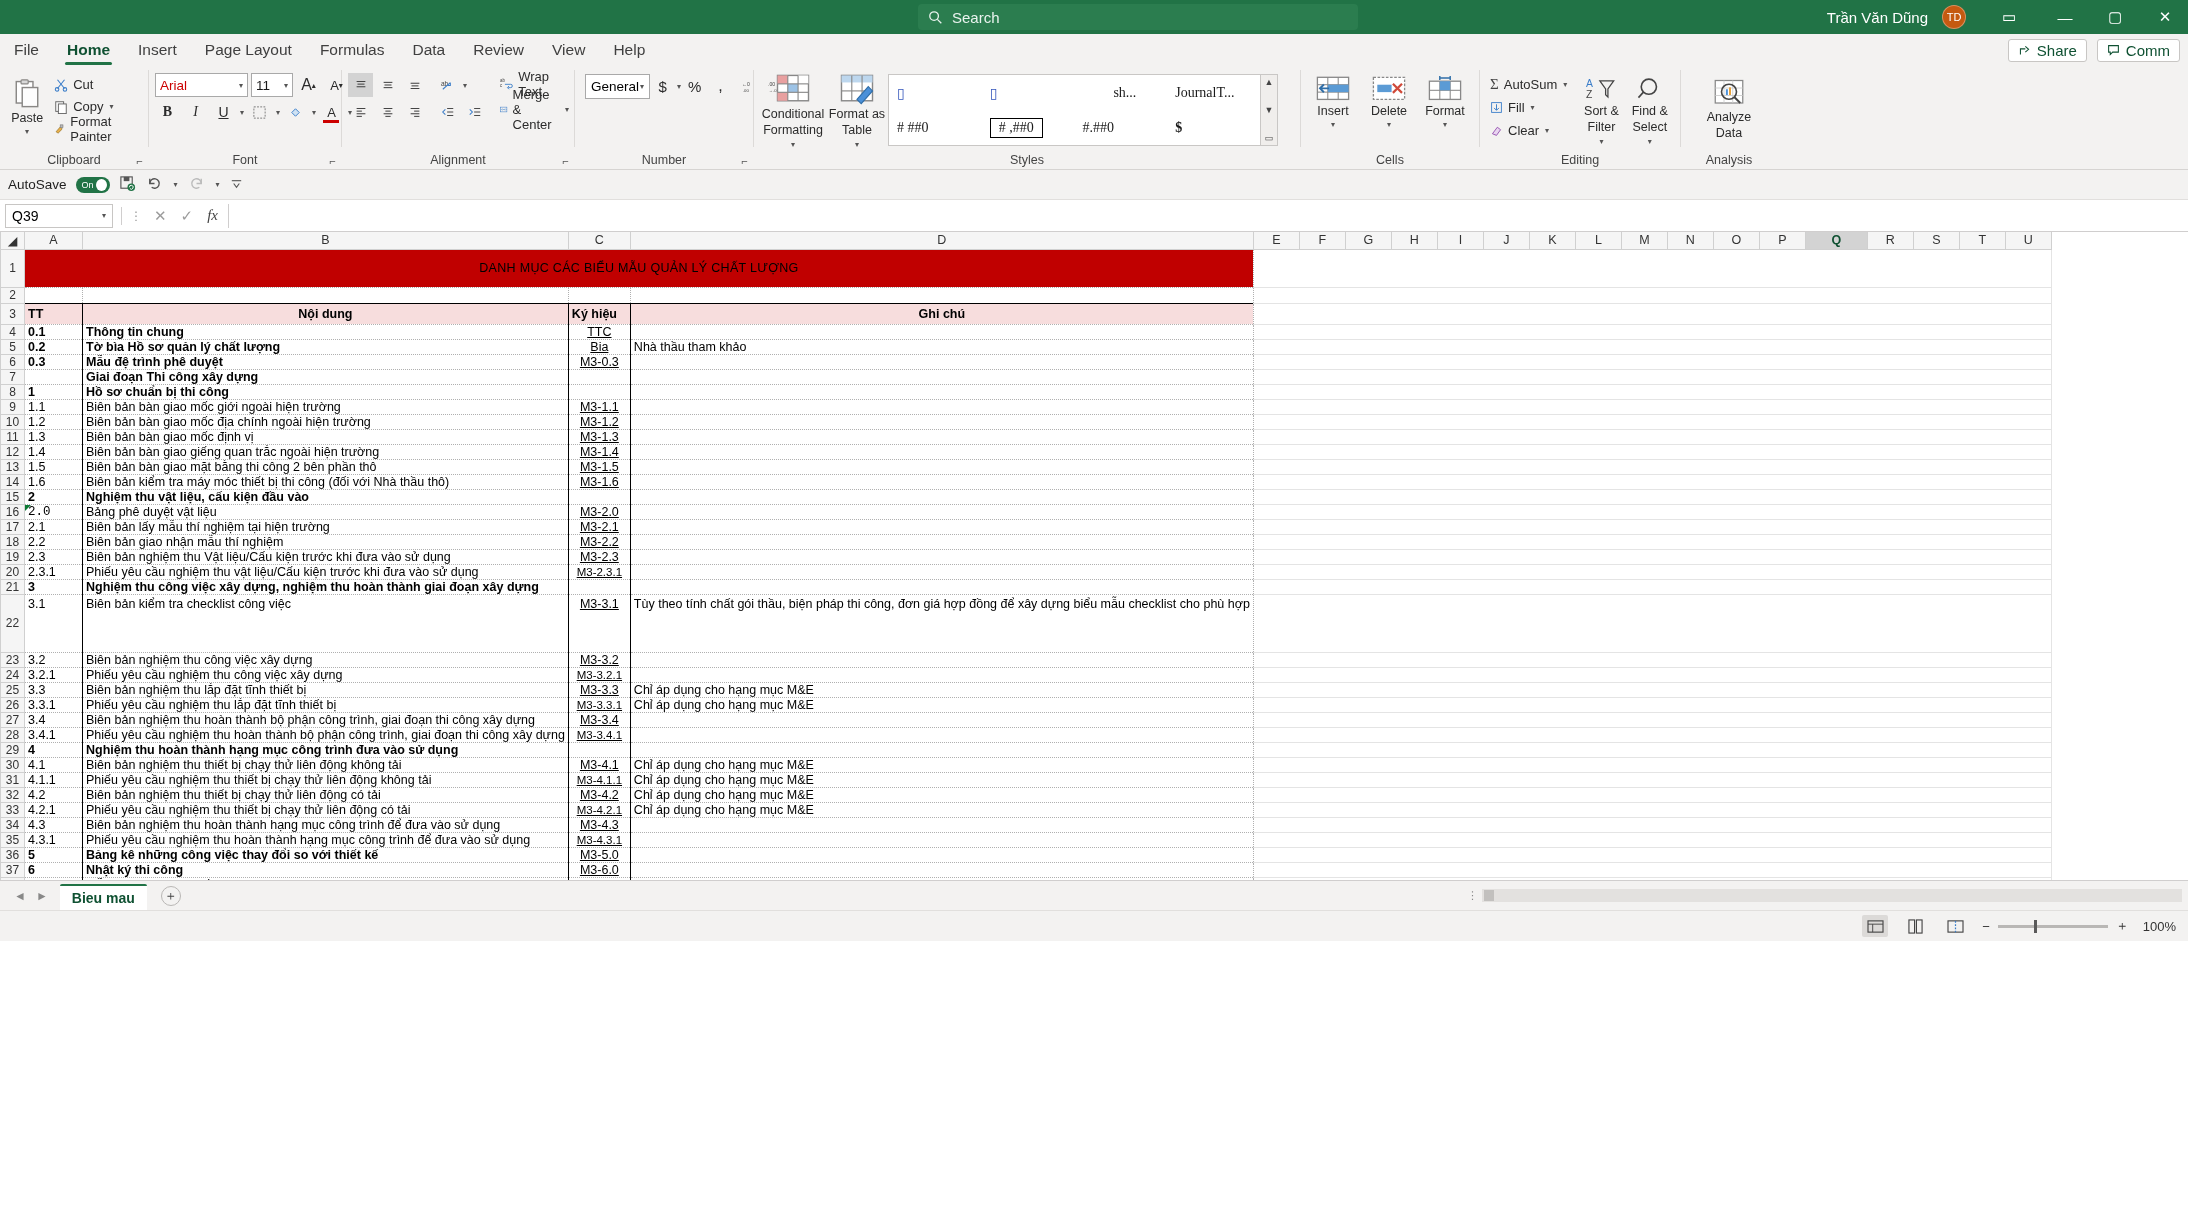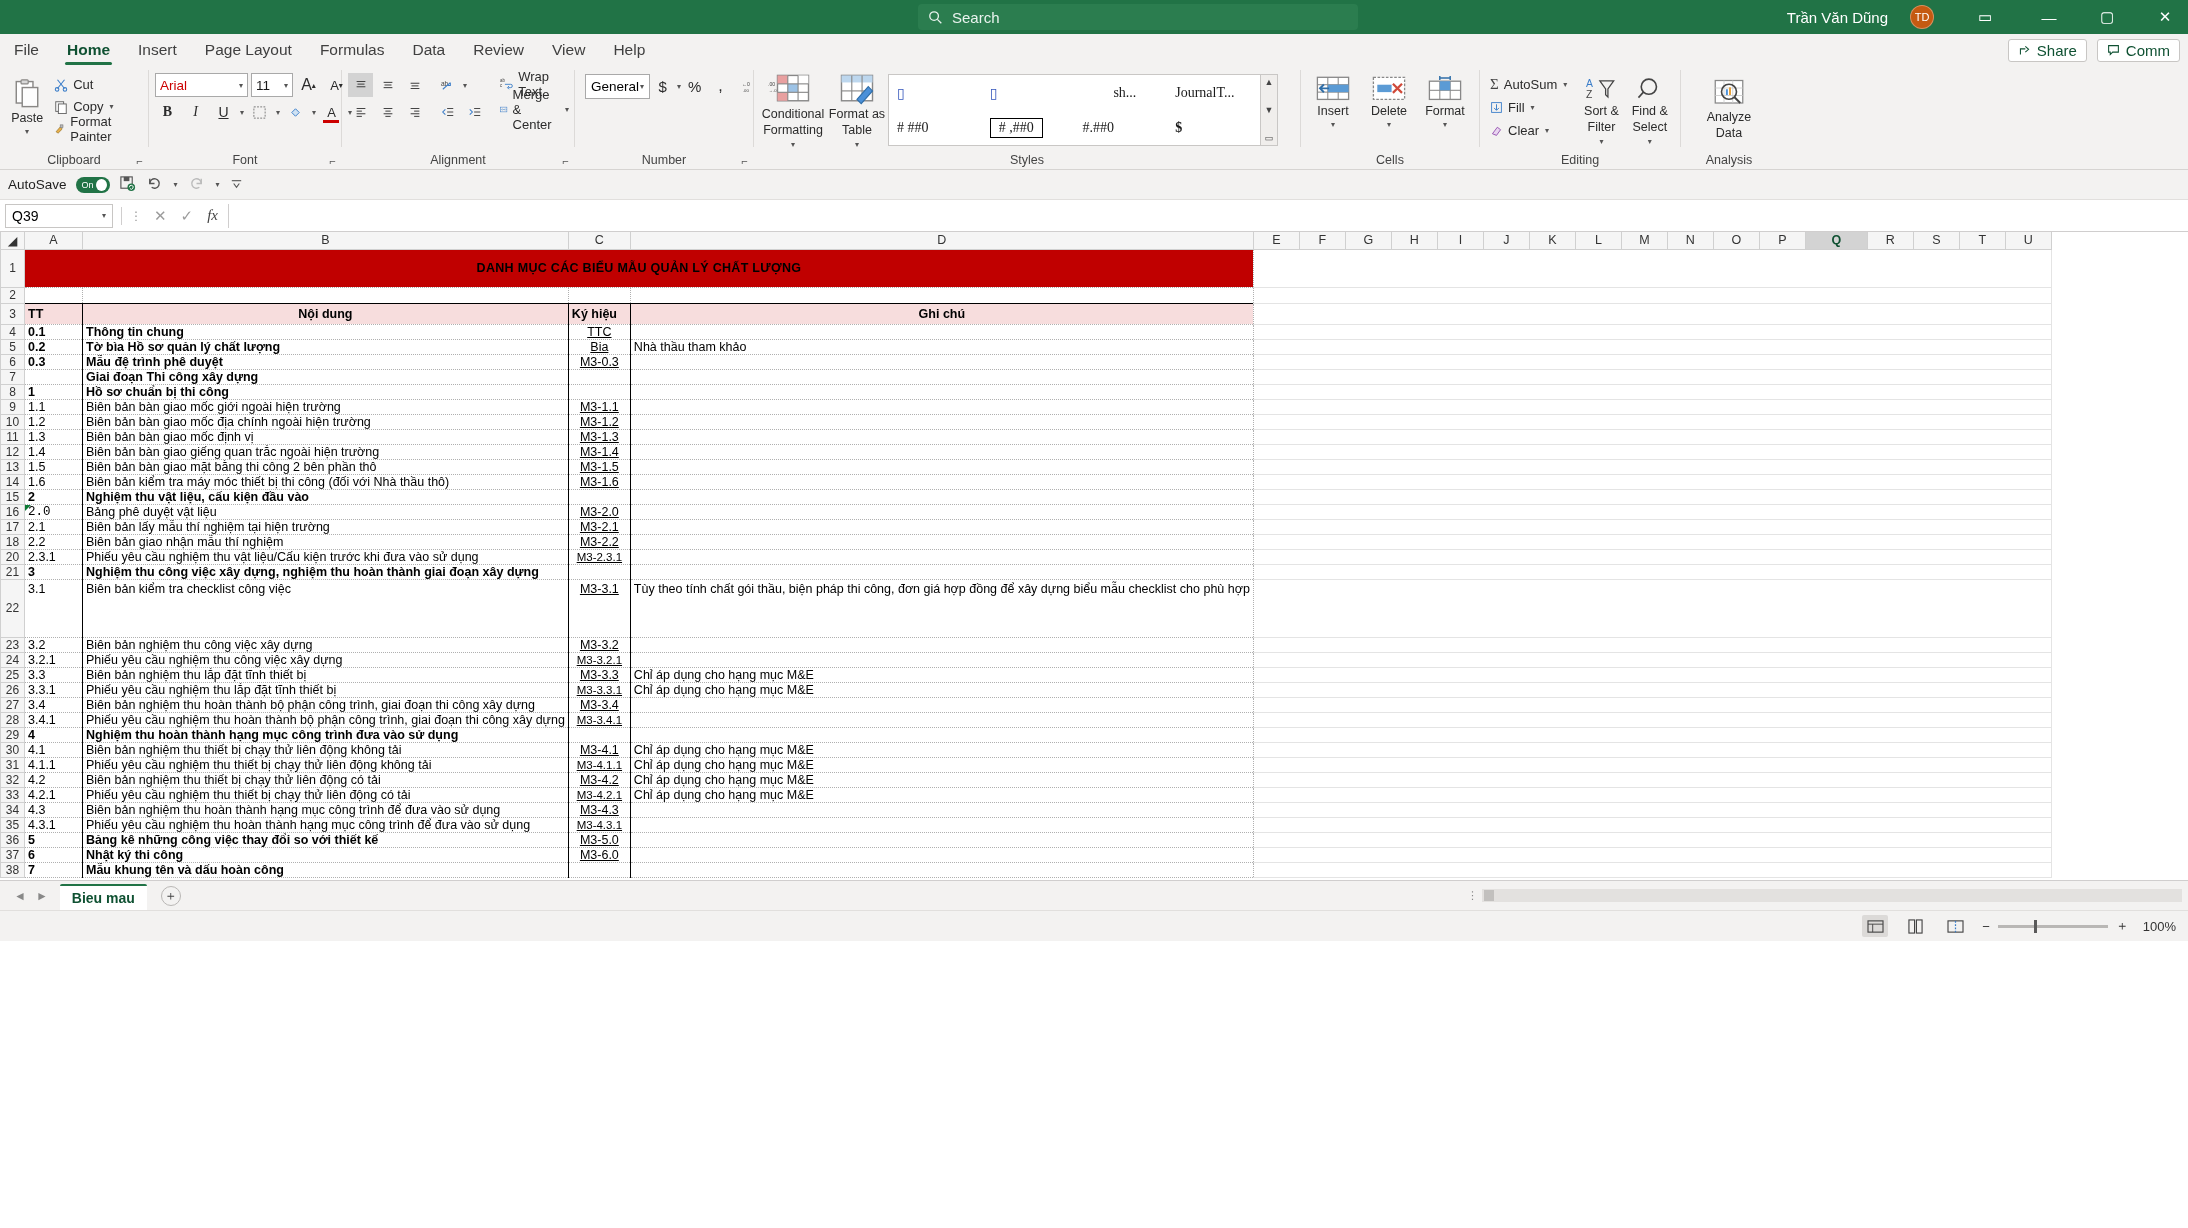--- a/index.html
+++ b/index.html
@@ -22,21 +22,21 @@
   }
   .tb-title .caret { font-size: 10px; margin-left: 6px; vertical-align: 2px; }
   .searchbox {
     position: absolute; left: 918px; top: 4px; width: 440px; height: 26px;
     background: #2b7d4f; border-radius: 4px; display: flex; align-items: center;
     padding: 0 10px; color: #e9f3ee; font-size: 15px; gap: 9px;
   }
   .searchbox svg { flex: 0 0 auto; }
   .tb-right {
     position: absolute; right: 0; top: 0; height: 34px;
-    display: flex; align-items: center; gap: 12px;
+    display: flex; align-items: center; gap: 4px;
   }
   .tb-user { font-size: 15px; margin-right: 10px; }
   .tb-avatar {
     width: 24px; height: 24px; border-radius: 50%;
     background: #c55a11; color:#fff; font-size: 11px;
     display: flex; align-items: center; justify-content: center;
     margin-right: 16px; border: 1px solid #ffffff55;
   }
   .winbtn {
     width: 46px; height: 34px; display: flex; align-items: center;
@@ -185,21 +185,21 @@
     vertical-align: middle;
   }
 
   td.cell {
     border-right: 1px dotted #b0b0b0; border-bottom: 1px dotted #b0b0b0;
     font-size: 12.5px; color: #000; padding: 0 3px; height: 14.7px;
     overflow: hidden; white-space: nowrap; vertical-align: middle;
   }
   td.empty { border-right: 1px solid #e4e4e4; border-bottom: 1px solid #e4e4e4; }
   .banner {
-    background: #c00000; color: #fff; font-weight: bold; font-size: 22px;
+    background: #c00000; color: #fff; font-weight: normal; font-size: 22px;
     text-align: center; letter-spacing: .3px;
   }
   .hdrcell {
     background: #f7dddd; font-weight: bold; text-align: center; font-size: 13px;
   }
   .hdrcell.left { text-align: left; }
   .bold { font-weight: bold; }
   .link { color: #2b2bd8; text-decoration: underline; text-align: center; }
   .bdr-l { border-left: 1px solid #000; }
   .bdr-r { border-right: 1px solid #000; }
@@ -983,20 +983,28 @@
 
     <tr>
           <td class="rowhead">18</td>
       <td class="cell bdr-l">2.2</td>
       <td class="cell bdr-l">Biên bản giao nhận mẫu thí nghiệm</td>
       <td class="cell link bdr-l">M3-2.2</td>
       <td class="cell bdr-l bdr-r"></td>
       <td class="cell empty" colspan="17"></td>
         </tr>
 
+    <tr>
+          <td class="rowhead">19</td>
+      <td class="cell bdr-l">2.3</td>
+      <td class="cell bdr-l">Biên bản nghiệm thu Vật liệu/Cấu kiện trước khi đưa vào sử dụng</td>
+      <td class="cell link bdr-l">M3-2.3</td>
+      <td class="cell bdr-l bdr-r"></td>
+      <td class="cell empty" colspan="17"></td>
+        </tr>
 
     <tr>
           <td class="rowhead">20</td>
       <td class="cell bdr-l">2.3.1</td>
       <td class="cell bdr-l">Phiếu yêu cầu nghiệm thu vật liệu/Cấu kiện trước khi đưa vào sử dụng</td>
       <td class="cell link bdr-l" style="font-size:11.5px">M3-2.3.1</td>
       <td class="cell bdr-l bdr-r"></td>
       <td class="cell empty" colspan="17"></td>
         </tr>
 

